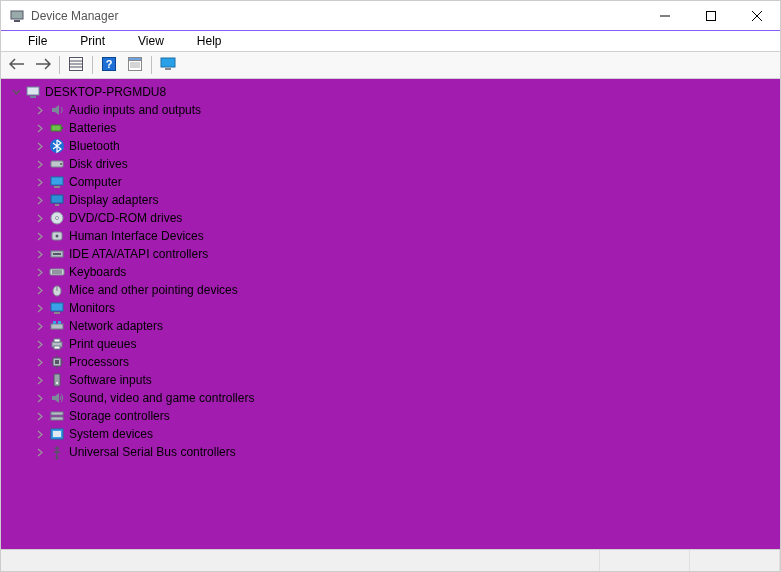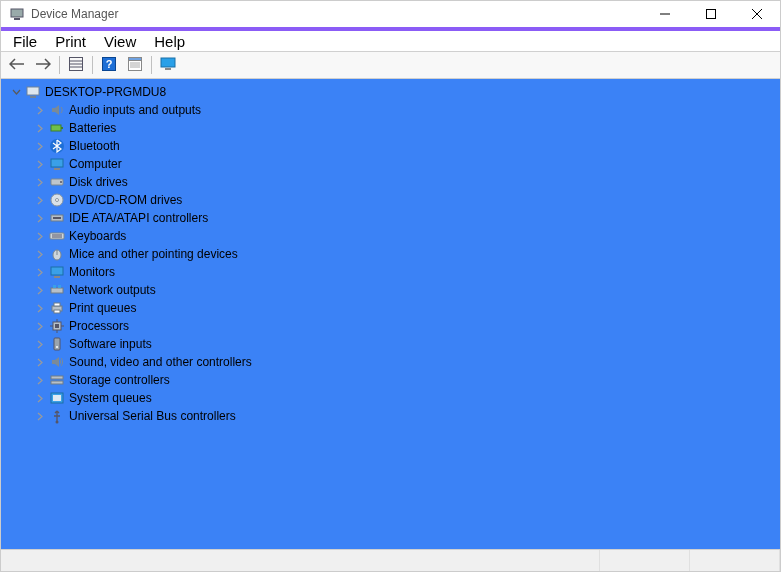--- a/index.html
+++ b/index.html
@@ -15,21 +15,21 @@
     border: 1px solid #ccc;
     display: flex;
     flex-direction: column;
   }
   .titlebar {
     height: 30px;
     display: flex;
     align-items: center;
     padding: 0 0 0 8px;
     background: #fff;
-    border-bottom: 4px solid #8b5cf6;
+    border-bottom: 1px solid #8b5cf6;
   }
   .titlebar .app-icon {
     width: 16px; height: 16px;
     margin-right: 6px;
     display: inline-flex; align-items: center; justify-content: center;
   }
   .titlebar .title {
     flex: 1;
     color: #555;
     font-size: 12px;
@@ -43,21 +43,22 @@
   .win-btn svg { width: 10px; height: 10px; }
   .menubar {
     height: 20px;
     display: flex;
     align-items: center;
     padding: 0 4px;
     gap: 2px;
   }
   .menubar .menu-item {
     padding: 2px 8px;
-    font-size: 15px;
+    font-size: 12px;
+    margin-left: 15px;
   }
   .toolbar {
     height: 28px;
     border-top: 1px solid #d0d0d0;
     border-bottom: 1px solid #d0d0d0;
     display: flex;
     align-items: center;
     padding: 0 4px;
     gap: 2px;
     background: #f8f8f8;
@@ -69,21 +70,21 @@
   }
   .tb-sep {
     width: 1px; height: 18px;
     background: #c0c0c0;
     margin: 0 2px;
   }
   .tree-area {
     flex: 1;
     overflow: auto;
     padding: 4px 0 0 8px;
-    background: #3b82f6;
+    background: #a21caf;
   }
   .tree-root { }
   .tree-node {
     display: flex;
     align-items: center;
     height: 18px;
     white-space: nowrap;
   }
   .expander {
     width: 14px; height: 14px;
@@ -271,53 +272,81 @@
           <span class="node-label">Bluetooth</span>
         </div>
         <div class="child-row">
           <span class="expander">
             <svg width="9" height="9" viewBox="0 0 9 9">
               <path d="M2 1 L6 4.5 L2 8" fill="none" stroke="#9a9a9a" stroke-width="1.2"></path>
             </svg>
           </span>
           <span class="node-icon">
             <svg viewBox="0 0 16 16">
+              <rect x="2" y="5" width="12" height="6" rx="1" fill="#bfc6cc" stroke="#7d8890"></rect>
+              <circle cx="12" cy="8" r="1" fill="#556"></circle>
+            </svg>
+          </span>
+          <span class="node-label">Disk drives</span>
+        </div>
+        <div class="child-row">
+          <span class="expander">
+            <svg width="9" height="9" viewBox="0 0 9 9">
+              <path d="M2 1 L6 4.5 L2 8" fill="none" stroke="#9a9a9a" stroke-width="1.2"></path>
+            </svg>
+          </span>
+          <span class="node-icon">
+            <svg viewBox="0 0 16 16">
               <rect x="2" y="3" width="12" height="8" fill="#3aa0e8" stroke="#1a6fa6"></rect>
               <rect x="5" y="12" width="6" height="2" fill="#888"></rect>
             </svg>
           </span>
           <span class="node-label">Computer</span>
         </div>
         <div class="child-row">
           <span class="expander">
             <svg width="9" height="9" viewBox="0 0 9 9">
               <path d="M2 1 L6 4.5 L2 8" fill="none" stroke="#9a9a9a" stroke-width="1.2"></path>
             </svg>
           </span>
           <span class="node-icon">
             <svg viewBox="0 0 16 16">
-              <rect x="2" y="5" width="12" height="6" rx="1" fill="#bfc6cc" stroke="#7d8890"></rect>
-              <circle cx="12" cy="8" r="1" fill="#556"></circle>
-            </svg>
-          </span>
-          <span class="node-label">Disk drives</span>
+              <rect x="2" y="3" width="12" height="8" fill="#2d8fd6" stroke="#1a5f96"></rect>
+              <rect x="6" y="12" width="4" height="2" fill="#888"></rect>
+            </svg>
+          </span>
+          <span class="node-label">Display adapters</span>
         </div>
         <div class="child-row">
           <span class="expander">
             <svg width="9" height="9" viewBox="0 0 9 9">
               <path d="M2 1 L6 4.5 L2 8" fill="none" stroke="#9a9a9a" stroke-width="1.2"></path>
             </svg>
           </span>
           <span class="node-icon">
             <svg viewBox="0 0 16 16">
               <circle cx="8" cy="8" r="6" fill="#d9e1e8" stroke="#8a97a2"></circle>
               <circle cx="8" cy="8" r="1.5" fill="#fff" stroke="#8a97a2"></circle>
             </svg>
           </span>
           <span class="node-label">DVD/CD-ROM drives</span>
+        </div>
+        <div class="child-row">
+          <span class="expander">
+            <svg width="9" height="9" viewBox="0 0 9 9">
+              <path d="M2 1 L6 4.5 L2 8" fill="none" stroke="#9a9a9a" stroke-width="1.2"></path>
+            </svg>
+          </span>
+          <span class="node-icon">
+            <svg viewBox="0 0 16 16">
+              <rect x="3" y="4" width="10" height="8" rx="2" fill="#c9d1d8" stroke="#7d8890"></rect>
+              <circle cx="8" cy="8" r="1.5" fill="#556"></circle>
+            </svg>
+          </span>
+          <span class="node-label">Human Interface Devices</span>
         </div>
         <div class="child-row">
           <span class="expander">
             <svg width="9" height="9" viewBox="0 0 9 9">
               <path d="M2 1 L6 4.5 L2 8" fill="none" stroke="#9a9a9a" stroke-width="1.2"></path>
             </svg>
           </span>
           <span class="node-icon">
             <svg viewBox="0 0 16 16">
               <rect x="2" y="5" width="12" height="6" fill="#b7c0c8" stroke="#6f7d88"></rect>
@@ -375,21 +404,21 @@
               <path d="M2 1 L6 4.5 L2 8" fill="none" stroke="#9a9a9a" stroke-width="1.2"></path>
             </svg>
           </span>
           <span class="node-icon">
             <svg viewBox="0 0 16 16">
               <rect x="2" y="6" width="12" height="5" fill="#b7c0c8" stroke="#6f7d88"></rect>
               <rect x="4" y="3" width="3" height="3" fill="#3aa0e8"></rect>
               <rect x="9" y="3" width="3" height="3" fill="#3aa0e8"></rect>
             </svg>
           </span>
-          <span class="node-label">Network outputs</span>
+          <span class="node-label">Network adapters</span>
         </div>
         <div class="child-row">
           <span class="expander">
             <svg width="9" height="9" viewBox="0 0 9 9">
               <path d="M2 1 L6 4.5 L2 8" fill="none" stroke="#9a9a9a" stroke-width="1.2"></path>
             </svg>
           </span>
           <span class="node-icon">
             <svg viewBox="0 0 16 16">
               <rect x="3" y="6" width="10" height="5" fill="#b7c0c8" stroke="#6f7d88"></rect>
@@ -436,21 +465,21 @@
             <svg width="9" height="9" viewBox="0 0 9 9">
               <path d="M2 1 L6 4.5 L2 8" fill="none" stroke="#9a9a9a" stroke-width="1.2"></path>
             </svg>
           </span>
           <span class="node-icon">
             <svg viewBox="0 0 16 16">
               <path d="M3 6v4h3l4 3V3L6 6z" fill="#7a8a98"></path>
               <path d="M12 4c2 2 2 6 0 8M11 6c1 1 1 3 0 4" fill="none" stroke="#7a8a98"></path>
             </svg>
           </span>
-          <span class="node-label">Sound, video and other controllers</span>
+          <span class="node-label">Sound, video and game controllers</span>
         </div>
         <div class="child-row">
           <span class="expander">
             <svg width="9" height="9" viewBox="0 0 9 9">
               <path d="M2 1 L6 4.5 L2 8" fill="none" stroke="#9a9a9a" stroke-width="1.2"></path>
             </svg>
           </span>
           <span class="node-icon">
             <svg viewBox="0 0 16 16">
               <rect x="2" y="4" width="12" height="3" fill="#b7c0c8" stroke="#6f7d88"></rect>
@@ -464,21 +493,21 @@
             <svg width="9" height="9" viewBox="0 0 9 9">
               <path d="M2 1 L6 4.5 L2 8" fill="none" stroke="#9a9a9a" stroke-width="1.2"></path>
             </svg>
           </span>
           <span class="node-icon">
             <svg viewBox="0 0 16 16">
               <rect x="2" y="3" width="12" height="10" fill="#3aa0e8" stroke="#1a6fa6"></rect>
               <rect x="4" y="5" width="8" height="6" fill="#dfe9f2"></rect>
             </svg>
           </span>
-          <span class="node-label">System queues</span>
+          <span class="node-label">System devices</span>
         </div>
         <div class="child-row">
           <span class="expander">
             <svg width="9" height="9" viewBox="0 0 9 9">
               <path d="M2 1 L6 4.5 L2 8" fill="none" stroke="#9a9a9a" stroke-width="1.2"></path>
             </svg>
           </span>
           <span class="node-icon">
             <svg viewBox="0 0 16 16">
               <path d="M8 14V3M8 3l-2 2m2-2 2 2M5 8h6" fill="none" stroke="#556" stroke-width="1.3"></path>

